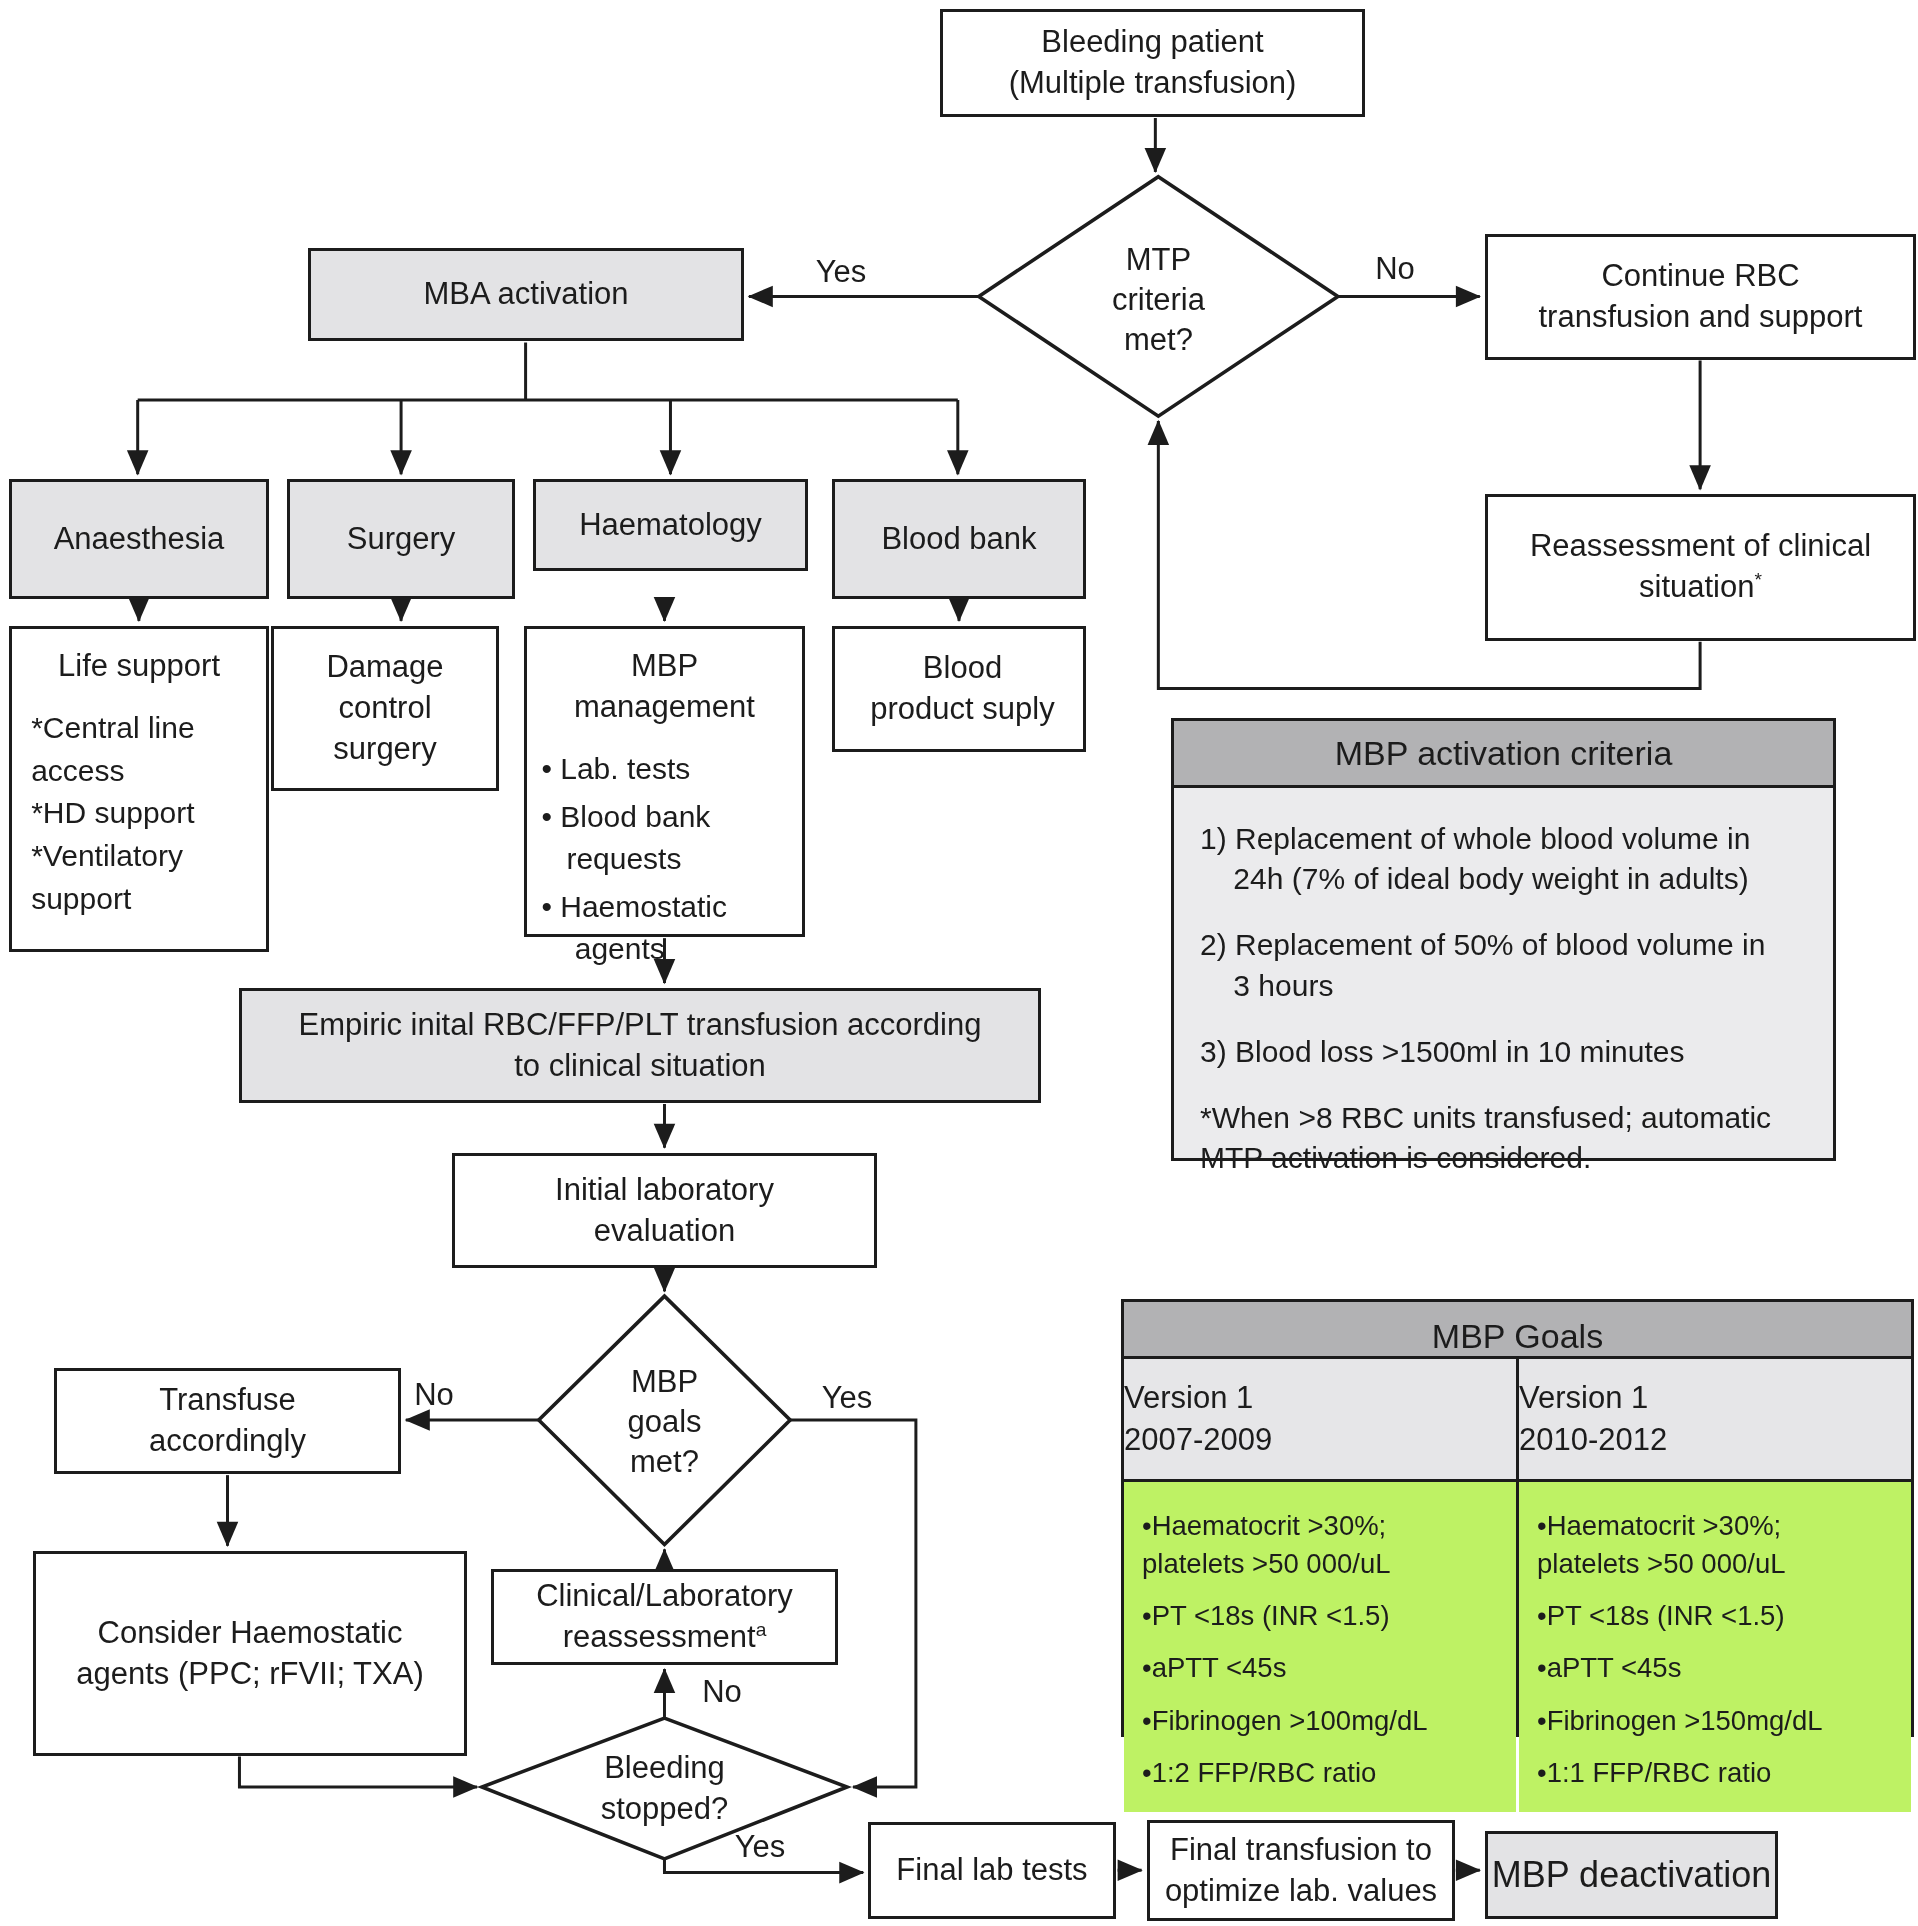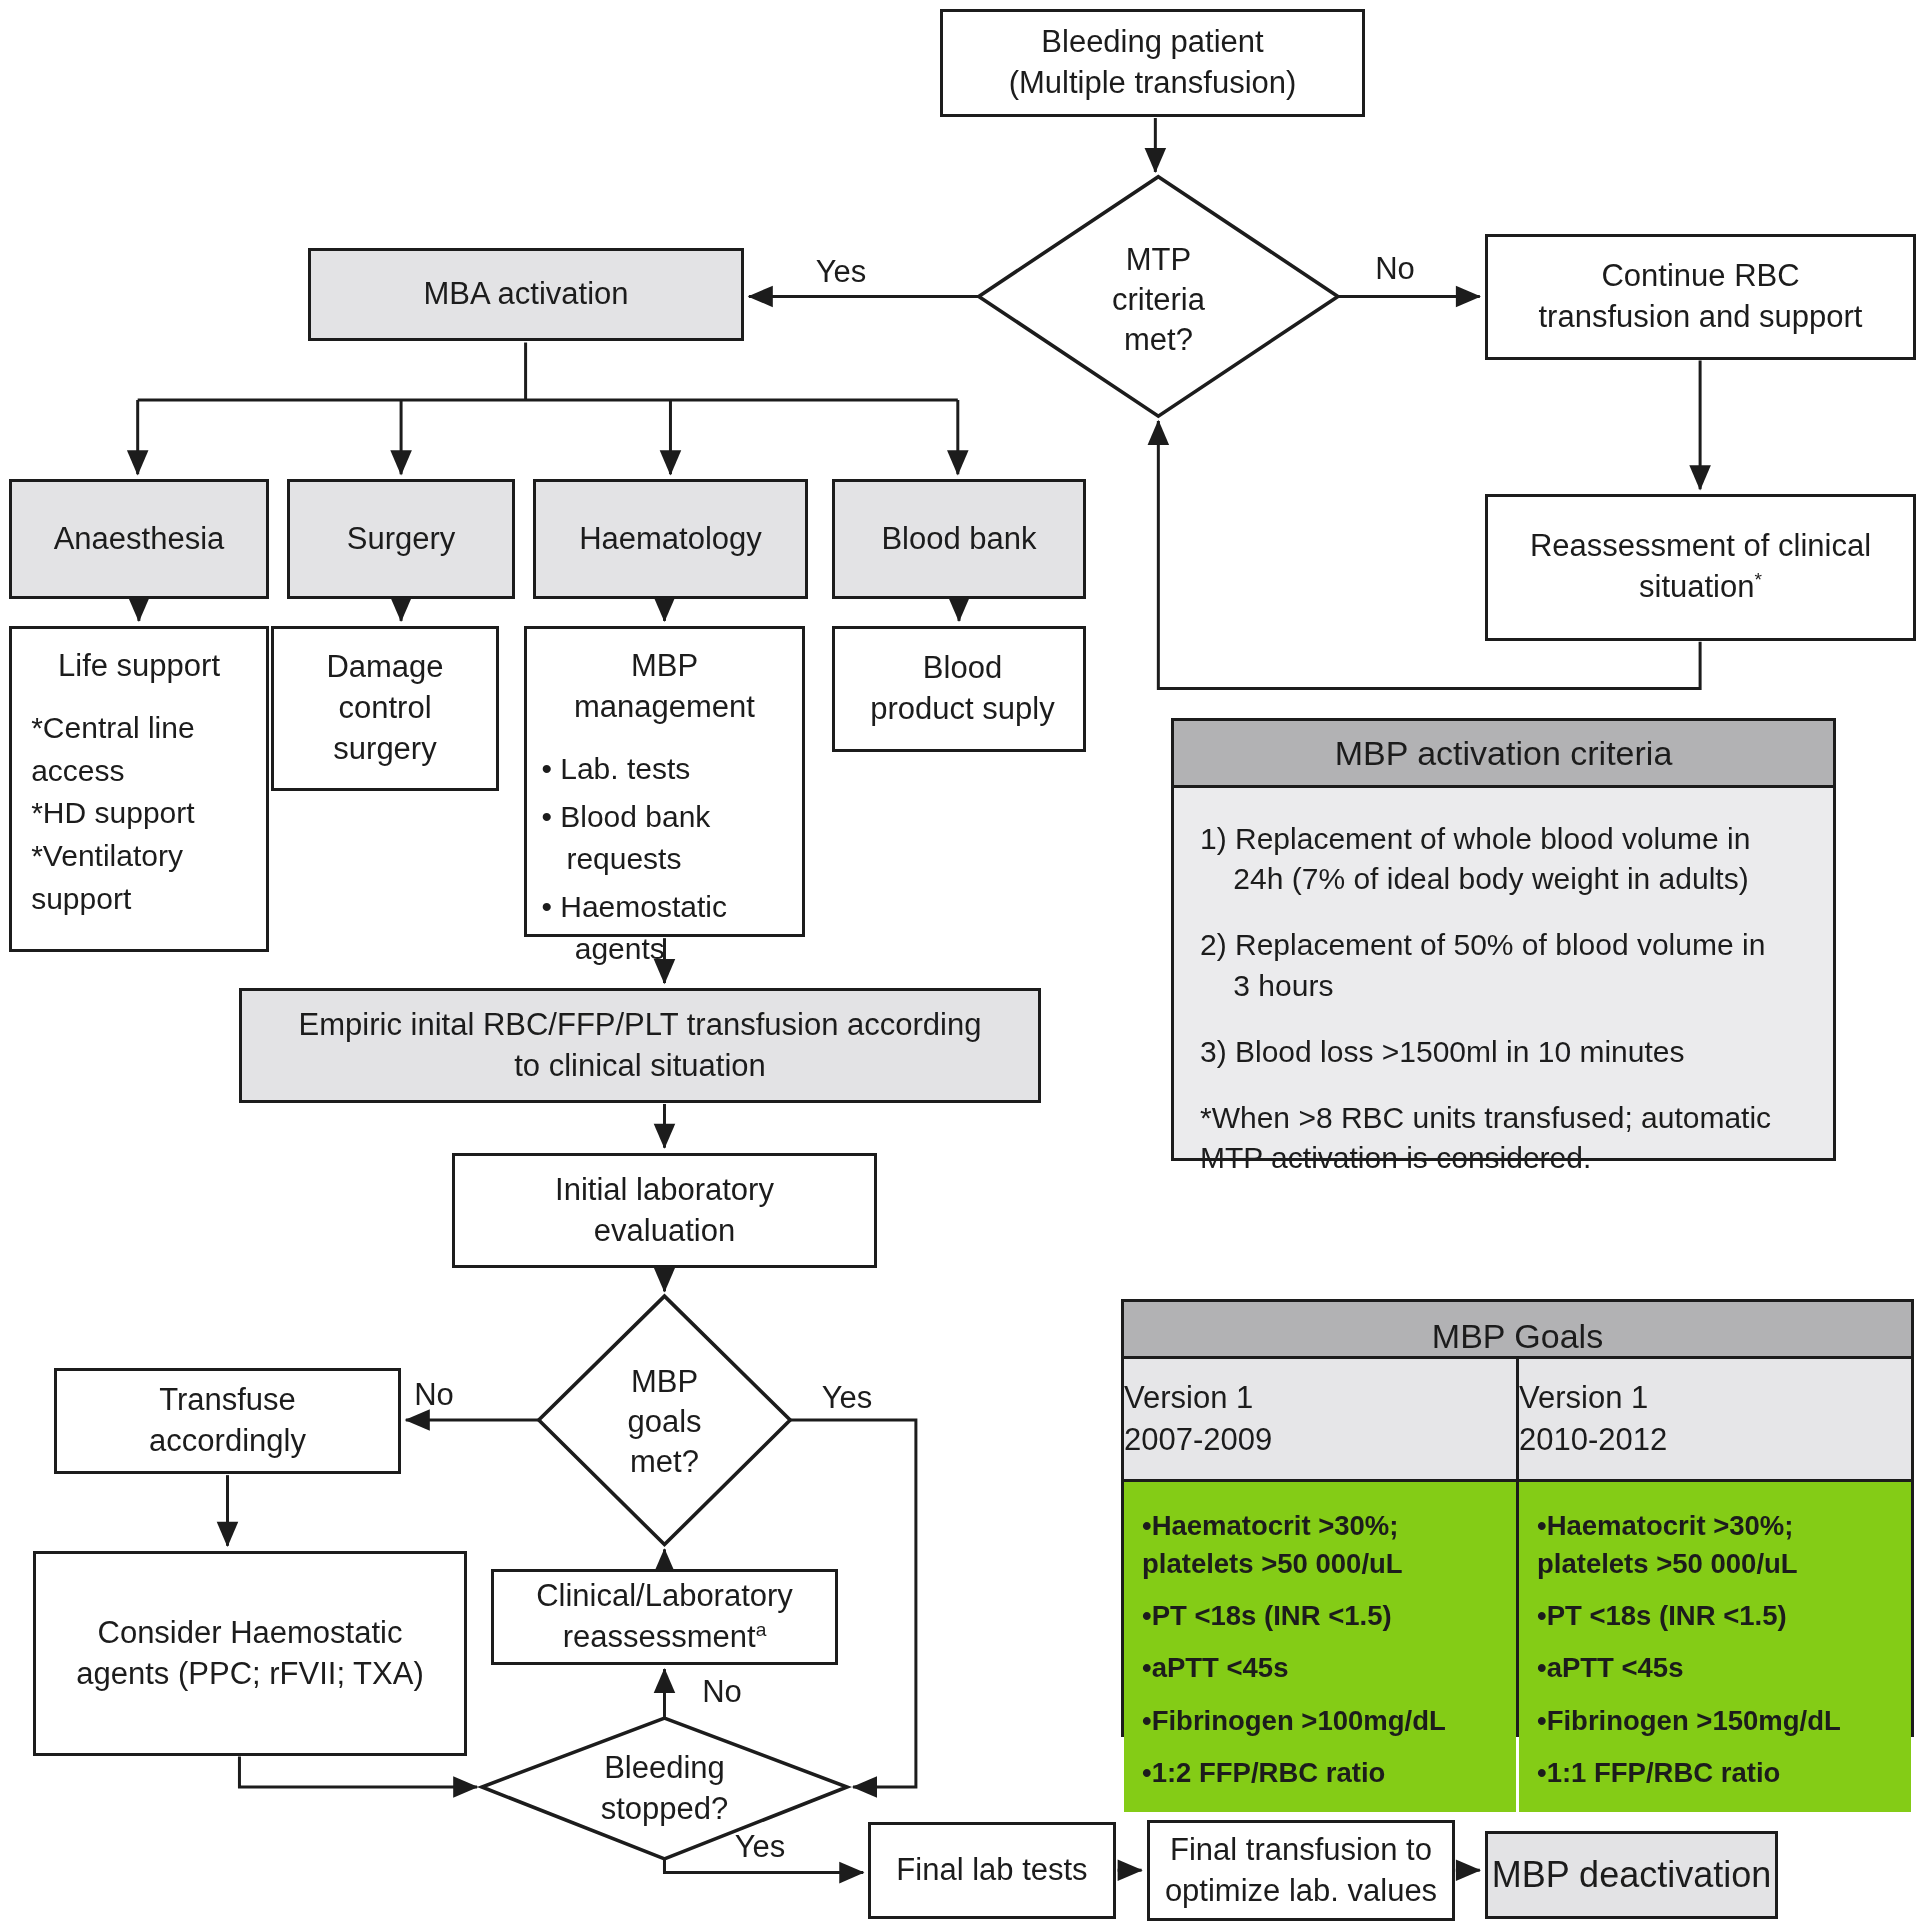--- a/index.html
+++ b/index.html
@@ -48,21 +48,21 @@
   }
   .criteria-body{background:var(--criteria-body-gray);padding:31px 29px 6px 26px;font-size:30px;line-height:1.34;box-sizing:border-box;height:calc(100% - 67px);}
   .citem{white-space:pre-line;margin-bottom:26px;}
   .goals-cols{display:flex;height:calc(100% - 57px);}
   .gcol{flex:1;display:flex;flex-direction:column;box-sizing:border-box;}
   .gcol + .gcol{border-left:3.6px solid var(--line);}
   .gver{
     white-space:pre-line;text-align:left;font-size:31px;line-height:1.35;
     padding:18px 0;border-bottom:3.6px solid var(--line);background:var(--version-band-gray);
   }
-  .gbody{padding:25px 17px 6px 18px;font-size:27.5px;line-height:1.38;background:#84cc16;flex:1;font-weight:bold;}
+  .gbody{padding:25px 17px 6px 18px;font-size:27.5px;line-height:1.38;background:#bef264;flex:1;}
   .gitem{white-space:pre-line;margin-bottom:14.4px;}
   .gitem::before{content:"\2022 ";}
 </style>
 </head>
 <body>
 
 <div id="stage">
 
   <svg id="wires" width="1918" height="1926" viewBox="0 0 3204 3217">
     <defs>
@@ -166,21 +166,21 @@
     <span class="lbl"><span>Reassessment of clinical
 situation</span><sup>*</sup></span>
   </div>
 
   <div class="box gray" style="left:9px;top:479px;width:260px;height:120px;">
     <span class="lbl">Anaesthesia</span>
   </div>
   <div class="box gray" style="left:287px;top:479px;width:228px;height:120px;">
     <span class="lbl">Surgery</span>
   </div>
-  <div class="box gray" style="left:533px;top:479px;width:275px;height:120px;">
+  <div class="box gray" style="left:533px;top:479px;width:275px;height:92px;">
     <span class="lbl">Haematology</span>
   </div>
   <div class="box gray" style="left:832px;top:479px;width:254px;height:120px;">
     <span class="lbl">Blood bank</span>
   </div>
 
   <div class="box listbox" style="left:9px;top:626px;width:260px;height:326px;">
     <div class="bx-title">Life support</div>
     <div class="freeitems">*Central line
 access

